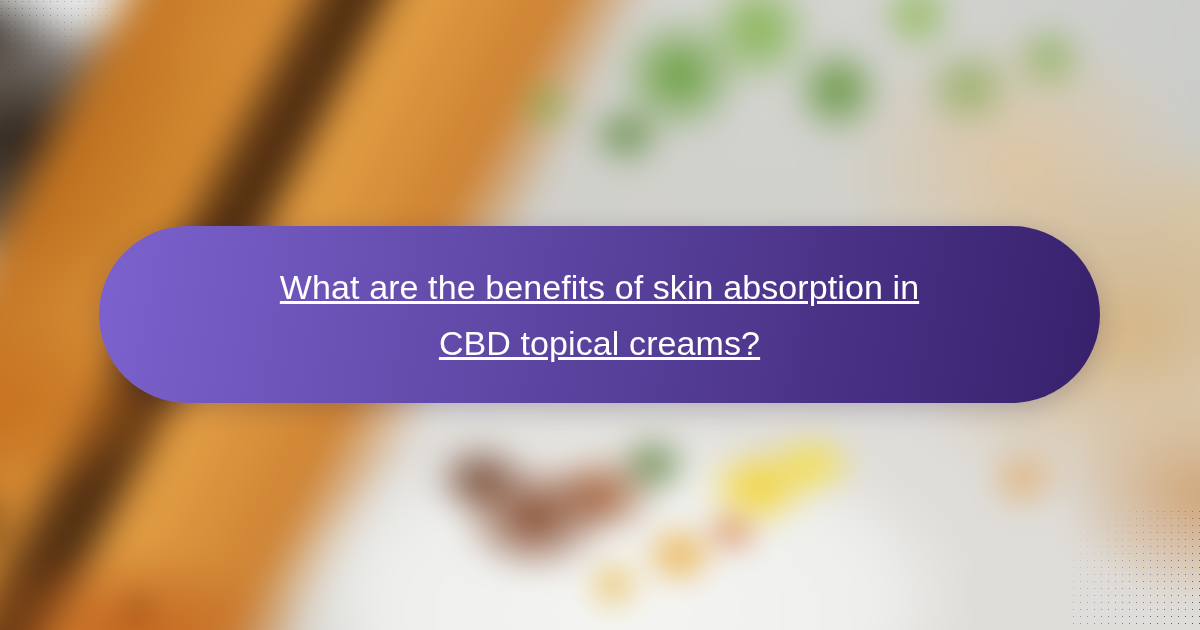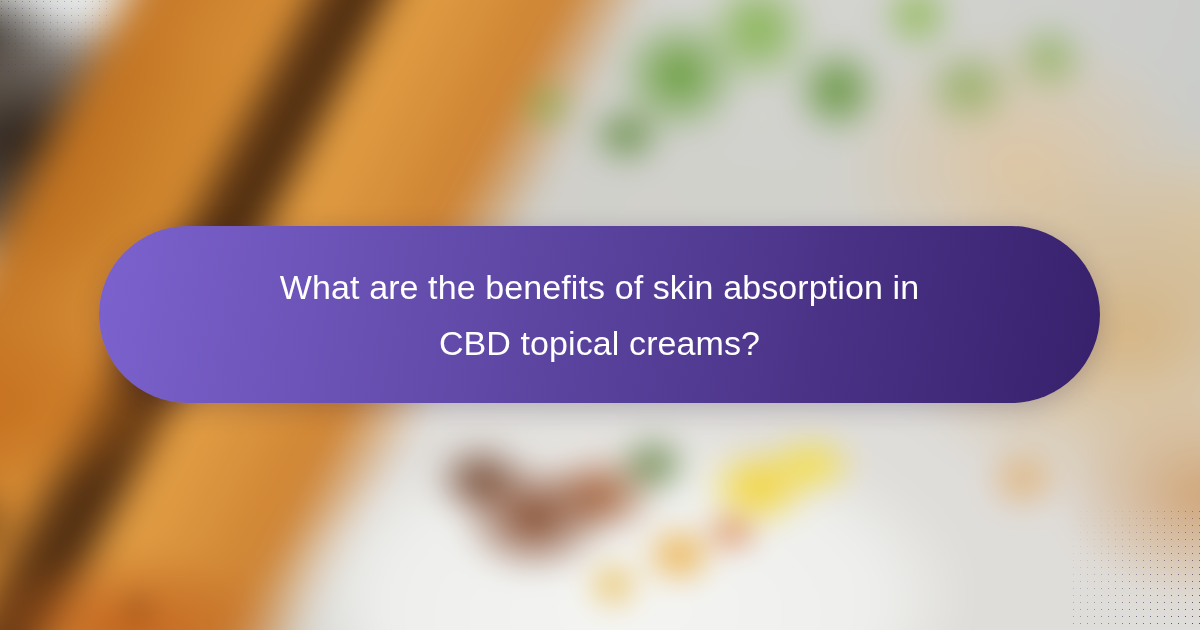--- a/index.html
+++ b/index.html
@@ -198,17 +198,17 @@
     <div class="layer l-herbs"></div>
     <div class="layer l-tan"></div>
     <div class="layer l-plate"></div>
     <div class="layer l-food"></div>
   </div>
 
   <div class="dots dots-tl"></div>
   <div class="dots dots-br"></div>
 
   <div class="pill" id="pill" style="background: linear-gradient(100deg, rgb(124, 98, 206) 0%, rgb(90, 67, 158) 48%, rgb(55, 32, 107) 100%);">
-    <div class="pill-title" style="color: rgb(255, 255, 255);">What are the benefits of skin absorption in
+    <div class="pill-title" style="color: rgb(255, 255, 255); text-decoration: underline;">What are the benefits of skin absorption in
 CBD topical creams?</div>
   </div>
 
 </div>
 
 </body></html>

